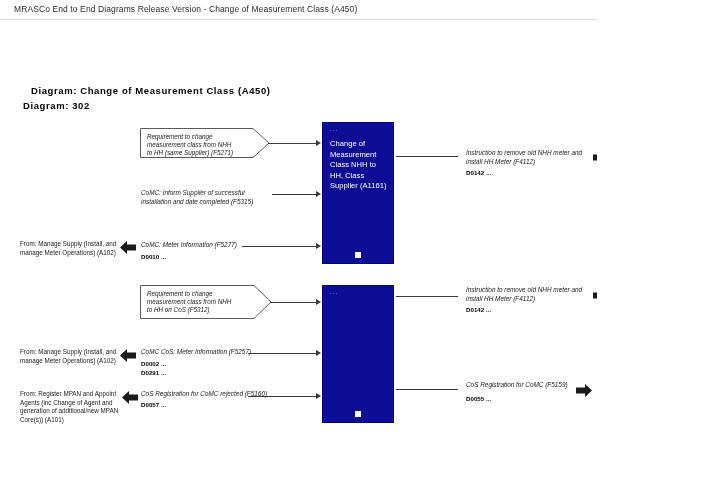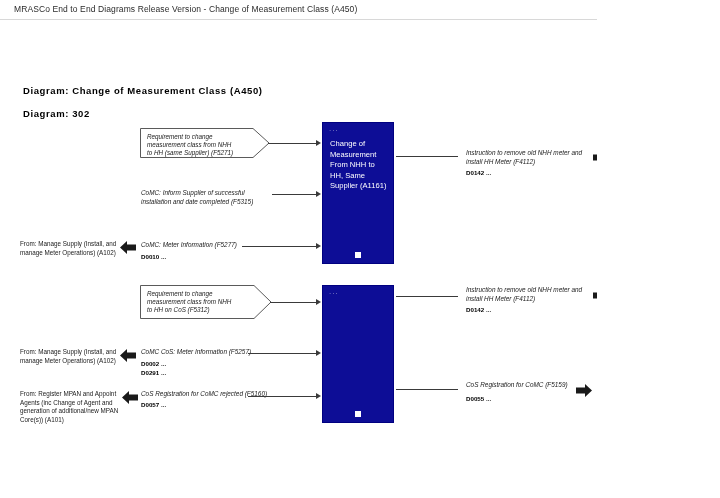--- a/index.html
+++ b/index.html
@@ -28,31 +28,31 @@
   .hdr-rule {
     position: absolute;
     left: 0;
     top: 19px;
     width: 720px;
     height: 1px;
     background: #d8d8d8;
   }
   .title1 {
     position: absolute;
-    left: 23px;
+    left: 31px;
     top: 85px;
     font-size: 9.5px;
     font-weight: bold;
     letter-spacing: 0.6px;
     white-space: nowrap;
   }
   .title2 {
     position: absolute;
     left: 23px;
-    top: 108px;
+    top: 100px;
     font-size: 9.5px;
     font-weight: bold;
     letter-spacing: 0.6px;
     white-space: nowrap;
   }
 
   
   .bluebox {
     position: absolute;
     background: #0d0d96;
@@ -161,21 +161,21 @@
 <div id="page">
 
   <div class="hdr">MRASCo End to End Diagrams Release Version - Change of Measurement Class (A450)</div>
   <div class="hdr-rule"></div>
 
   <div class="title1">Diagram: Change of Measurement Class (A450)</div>
   <div class="title2">Diagram: 302</div>
 
   <div class="bluebox" style="left:322px; top:122px; width:72px; height:142px;">
     <div class="bb-dots">...</div>
-    <div class="bb-label">Change of Measurement From NHH to HH, Same Supplier (A1161)</div>
+    <div class="bb-label">Change of Measurement Class NHH to HH, Class Supplier (A1161)</div>
     <div class="bb-dot"></div>
   </div>
 
   <div class="bluebox" style="left:322px; top:285px; width:72px; height:138px;">
     <div class="bb-dots">...</div>
     <div class="bb-dot"></div>
   </div>
 
   <div class="chev" style="left:140px; top:128px; width:130px; height:30px;">
     <svg width="130" height="30" viewBox="0 0 130 30">

